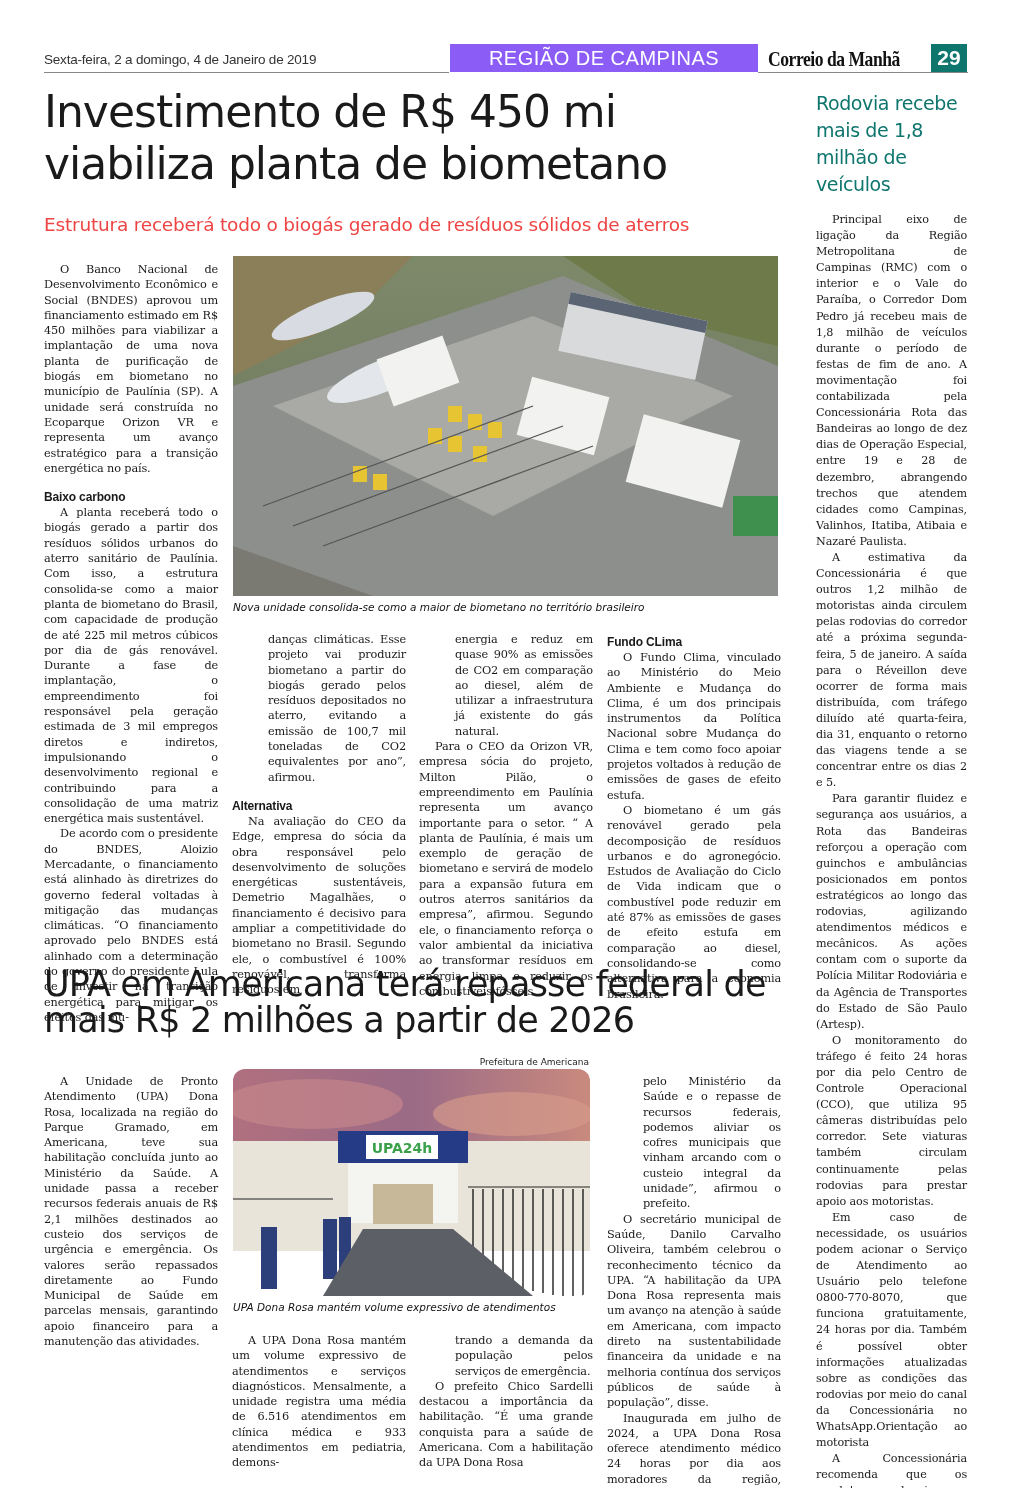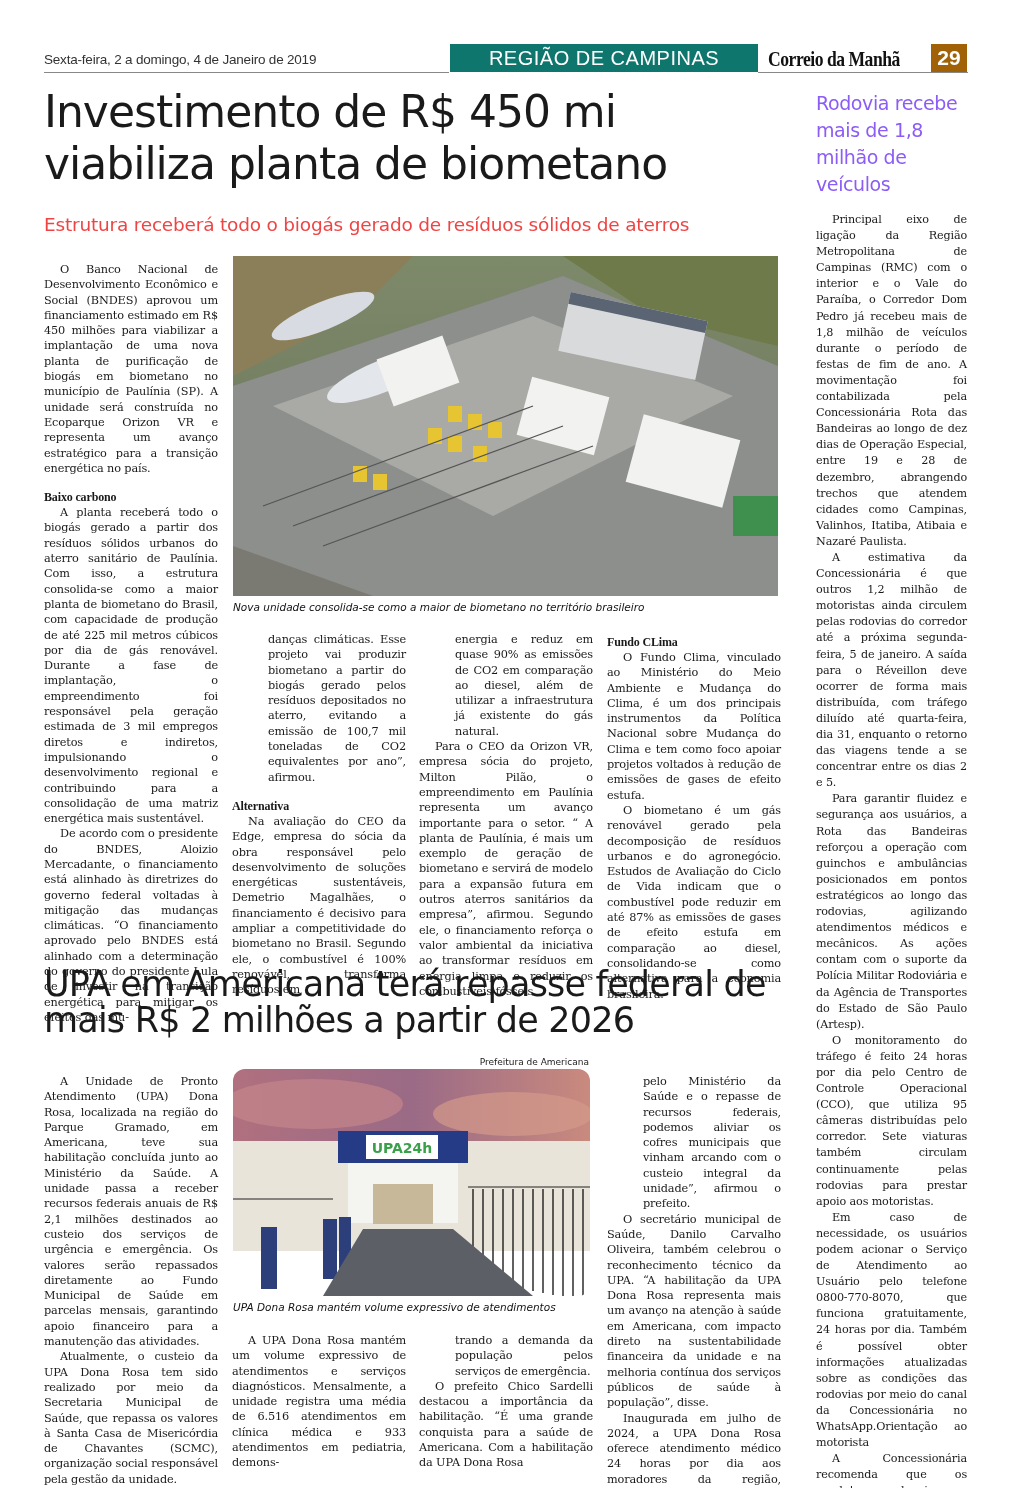--- a/index.html
+++ b/index.html
@@ -2,39 +2,39 @@
 <html><head>
 <meta charset="utf-8">
 <style>
   * { box-sizing: border-box; margin: 0; padding: 0; }
   html, body { width: 1010px; height: 1488px; background: #ffffff; overflow: hidden; }
   body { position: relative; font-family: "DejaVu Serif", serif; color: #1a1a1a; }
 
   .header { position: absolute; left: 44px; top: 44px; width: 924px; height: 30px; }
   .header .date { position: absolute; left: 0; top: 8px; font-family: "Liberation Sans", sans-serif; font-size: 13.5px; color: #333; letter-spacing: -0.2px; }
   .header .rule { position: absolute; left: 0; top: 28px; width: 405px; height: 1px; background: #888; }
-  .header .section { position: absolute; left: 406px; top: 0; width: 308px; height: 28px; background: #0f766e; color: #fff; font-family: "Liberation Sans", sans-serif; font-size: 20px; text-align: center; line-height: 28px; letter-spacing: 0.5px; }
+  .header .section { position: absolute; left: 406px; top: 0; width: 308px; height: 28px; background: #8b5cf6; color: #fff; font-family: "Liberation Sans", sans-serif; font-size: 20px; text-align: center; line-height: 28px; letter-spacing: 0.5px; }
   .header .rule2 { position: absolute; left: 714px; top: 28px; width: 210px; height: 1px; background: #888; }
   .header .brand { position: absolute; left: 724px; top: 2px; font-family: "Liberation Serif", serif; font-weight: bold; font-size: 22px; color: #111; letter-spacing: -0.6px; transform: scaleX(0.8); transform-origin: left center; }
-  .header .page-num { position: absolute; left: 887px; top: 0; width: 36px; height: 28px; background: #a16207; color: #fff; font-family: "Liberation Sans", sans-serif; font-weight: bold; font-size: 21px; text-align: center; line-height: 28px; }
+  .header .page-num { position: absolute; left: 887px; top: 0; width: 36px; height: 28px; background: #0f766e; color: #fff; font-family: "Liberation Sans", sans-serif; font-weight: bold; font-size: 21px; text-align: center; line-height: 28px; }
 
   .headline { position: absolute; font-family: "DejaVu Sans", sans-serif; color: #1a1a1a; letter-spacing: -1px; }
   .h1 { left: 44px; top: 86px; width: 740px; font-size: 44px; line-height: 52px; }
   .subhead { position: absolute; left: 44px; top: 214px; font-family: "DejaVu Sans", sans-serif; font-size: 18.5px; color: #ef4444; letter-spacing: -0.2px; }
   .credit { position: absolute; font-family: "DejaVu Sans", sans-serif; font-size: 9px; color: #222; text-align: right; }
   .caption { position: absolute; font-family: "DejaVu Sans", sans-serif; font-style: italic; font-size: 10.5px; color: #111; }
 
   .col { position: absolute; font-size: 11.3px; line-height: 15.3px; text-align: justify; hyphens: manual; letter-spacing: -0.15px; }
   .col p { text-indent: 16px; }
-  .col h3 { font-family: Liberation Serif, serif; font-weight: bold; font-size: 12px; line-height: 16px; margin-top: 13px; text-indent: 0; }
+  .col h3 { font-family: Liberation Sans, sans-serif; font-weight: bold; font-size: 12px; line-height: 16px; margin-top: 13px; text-indent: 0; }
   .col p.noindent { text-indent: 0; margin-left: 36px; }
 
   .photo { position: absolute; overflow: hidden; }
 
-  .side-head { position: absolute; left: 816px; top: 90px; width: 160px; font-family: "DejaVu Sans", sans-serif; font-size: 19px; line-height: 27px; color: #8b5cf6; letter-spacing: -0.4px; }
+  .side-head { position: absolute; left: 816px; top: 90px; width: 160px; font-family: "DejaVu Sans", sans-serif; font-size: 19px; line-height: 27px; color: #0f766e; letter-spacing: -0.4px; }
   .h2 { left: 44px; top: 966px; width: 760px; font-size: 35px; line-height: 36px; letter-spacing: -0.8px; }
 </style>
 </head>
 <body>
 
 <div class="header">
   <span class="date">Sexta-feira, 2 a domingo, 4 de Janeiro de 2019</span>
   <div class="rule"></div>
   <div class="section">REGIÃO DE CAMPINAS</div>
   <div class="rule2"></div>
@@ -167,21 +167,20 @@
       <line x1="340" y1="120" x2="340" y2="227"></line>
         <line x1="350" y1="120" x2="350" y2="227"></line>
     </g>
     <polygon points="90,227 130,160 220,160 300,227" fill="#5c6066"></polygon>
   </svg>
 </div>
 <div class="caption" style="left:233px; top:1301px; width:357px;">UPA Dona Rosa mantém volume expressivo de atendimentos</div>
 
 <div class="col" style="left:44px; top:1074px; width:174px;">
   <p>A Unidade de Pronto Atendimento (UPA) Dona Rosa, localizada na região do Parque Gramado, em Americana, teve sua habilitação concluída junto ao Ministério da Saúde. A unidade passa a receber recursos federais anuais de R$ 2,1 milhões destinados ao custeio dos serviços de urgência e emergência. Os valores serão repassados diretamente ao Fundo Municipal de Saúde em parcelas mensais, garantindo apoio financeiro para a manutenção das atividades.</p>
-  <p>Atualmente, o custeio da UPA Dona Rosa tem sido realizado por meio da Secretaria Municipal de Saúde, que repassa os valores à Santa Casa de Misericórdia de Chavantes (SCMC), organização social responsável pela gestão da unidade.</p>
 </div>
 
 <div class="col" style="left:232px; top:1333px; width:174px;">
   <p>A UPA Dona Rosa mantém um volume expressivo de atendimentos e serviços diagnósticos. Mensalmente, a unidade registra uma média de 6.516 atendimentos em clínica médica e 933 atendimentos em pediatria, demons-</p>
 </div>
 
 <div class="col" style="left:419px; top:1333px; width:174px;">
   <p class="noindent">trando a demanda da população pelos serviços de emergência.</p>
   <p>O prefeito Chico Sardelli destacou a importância da habilitação. “É uma grande conquista para a saúde de Americana. Com a habilitação da UPA Dona Rosa</p>
 </div>

